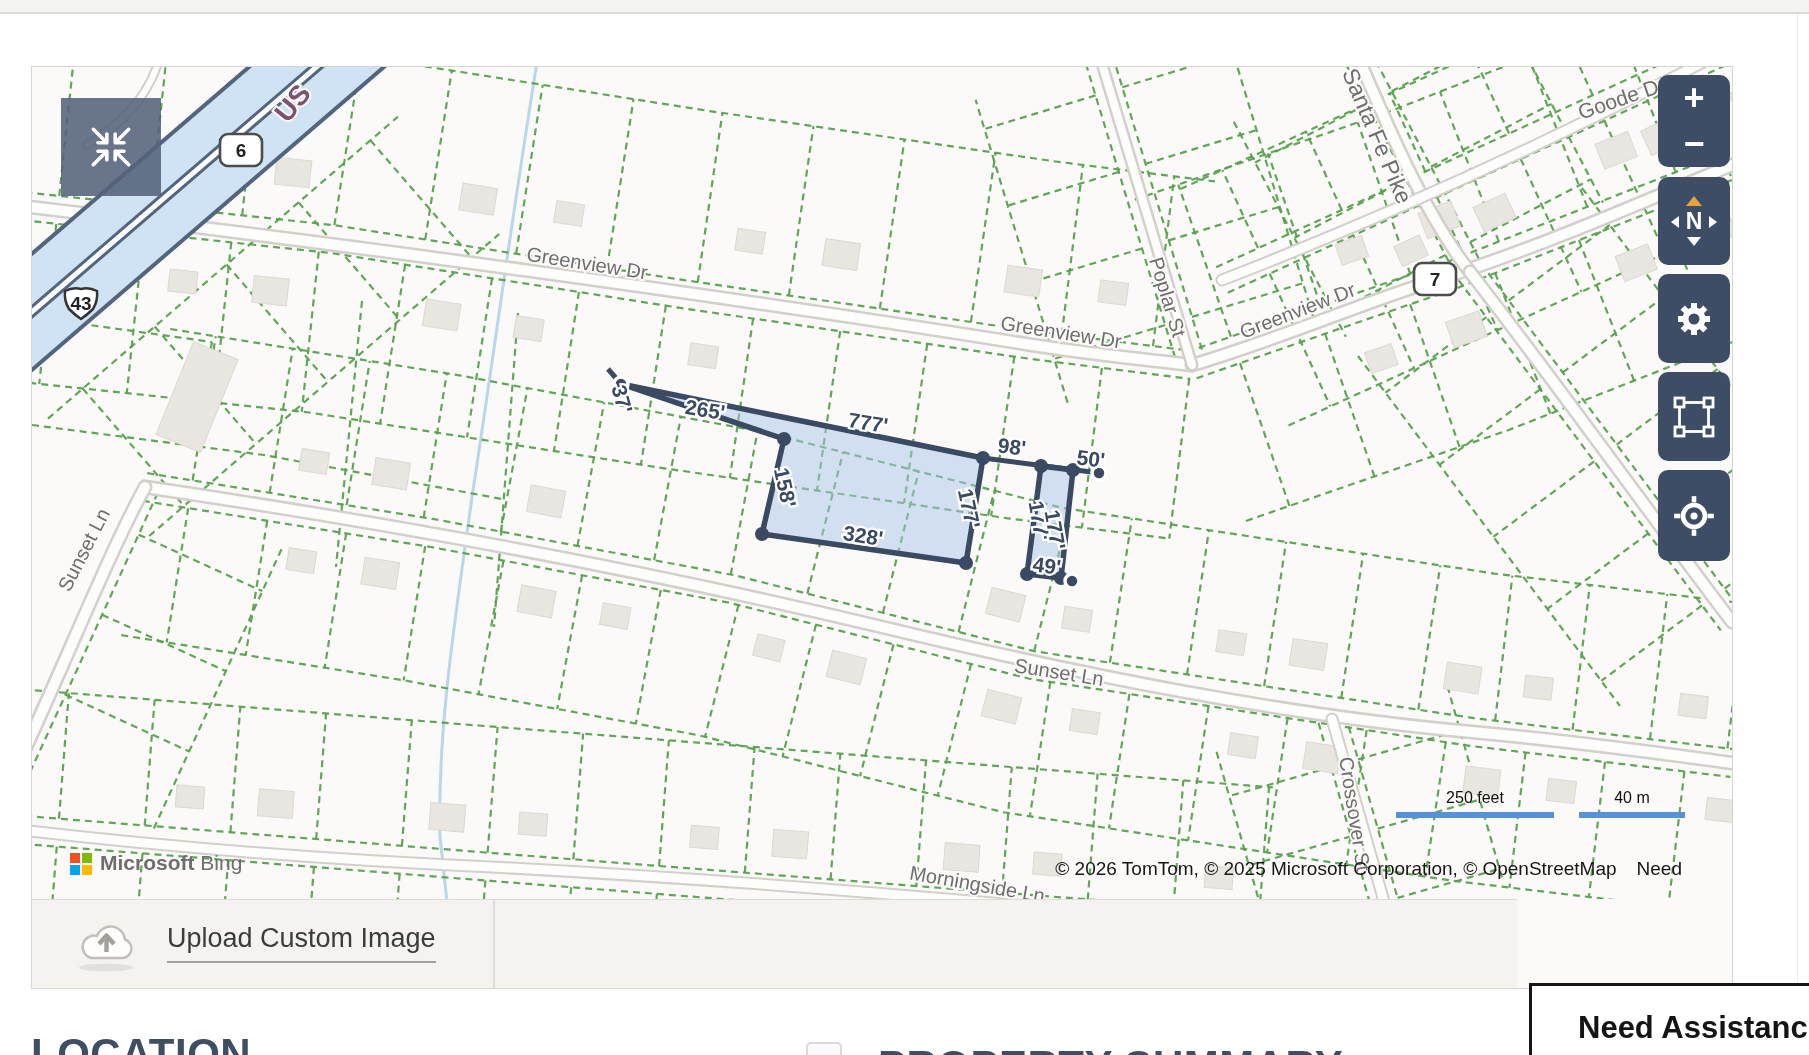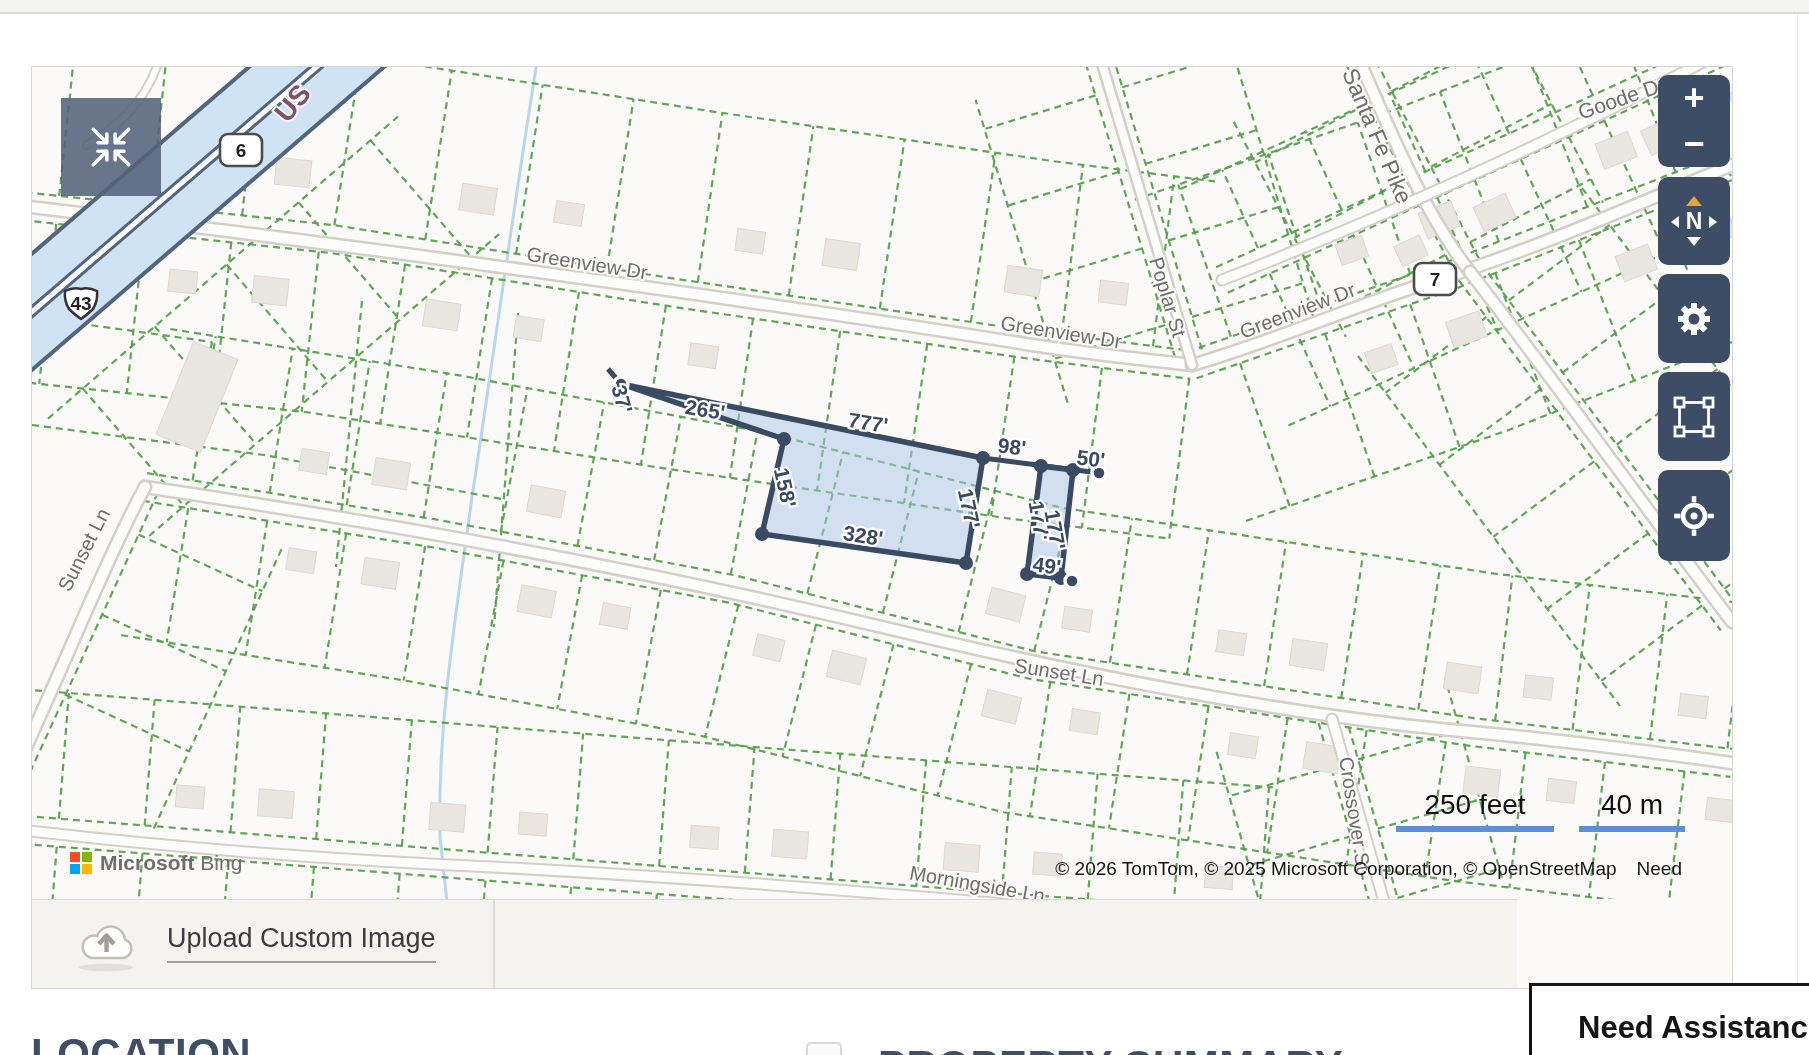--- a/index.html
+++ b/index.html
@@ -28,29 +28,29 @@
   .tri{width:0;height:0;display:block;}
   .tri.up{border-left:8px solid transparent;border-right:8px solid transparent;border-bottom:10px solid #e8a33d;}
   .tri.down{border-left:7px solid transparent;border-right:7px solid transparent;border-top:9px solid #fff;}
   .tri.left{border-top:6px solid transparent;border-bottom:6px solid transparent;border-right:8px solid #fff;}
   .tri.right{border-top:6px solid transparent;border-bottom:6px solid transparent;border-left:8px solid #fff;}
   .gear-btn{top:207px;height:89px;}
   .select-btn{top:305px;height:89px;}
   .locate-btn{top:403px;height:91px;}
 
   .scalebar{position:absolute;top:722px;display:flex;flex-direction:column;align-items:center;}
-  .scalebar .lbl{font-size:28px;color:#111;}
+  .scalebar .lbl{font-size:16px;color:#111;}
   .scalebar .bar{height:6px;background:#5693d6;margin-top:5px;width:100%;}
   .scalebar.feet{left:1364px;width:158px;}
   .scalebar.metric{left:1547px;width:106px;}
 
   .attribution{position:absolute;right:50px;bottom:19px;font-size:19px;color:#161616;white-space:nowrap;}
   .attribution .terms{margin-left:20px;color:#161616;text-decoration:none;cursor:pointer;}
 
-  .bing-logo{position:absolute;left:14px;top:784px;display:flex;align-items:center;padding-left:24px;}
+  .bing-logo{position:absolute;left:14px;top:784px;display:flex;align-items:flex-end;padding-left:24px;}
   .ms-squares{display:grid;grid-template-columns:10px 10px;grid-template-rows:10px 10px;gap:2px;}
   .ms-squares i{display:block;}
   .bing-logo .txt{margin-left:8px;font-size:21px;color:#6e6e6e;}
   .bing-logo .txt b{font-weight:600;}
 
   .map-actions{position:relative;width:1485px;height:88px;background:#f4f3f0;border-top:1px solid #dedcd9;}
   .action{position:absolute;display:flex;align-items:center;cursor:pointer;}
   .action .alabel{font-size:27px;color:#3c3c3c;border-bottom:2px solid #a3a19e;padding-bottom:7px;}
   .action.upload{left:45px;top:14px;}
   .action.upload .alabel{margin-left:30px;}

